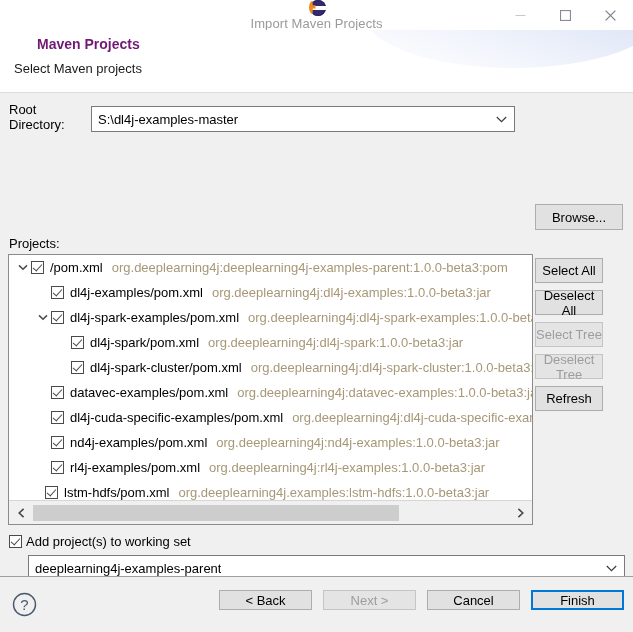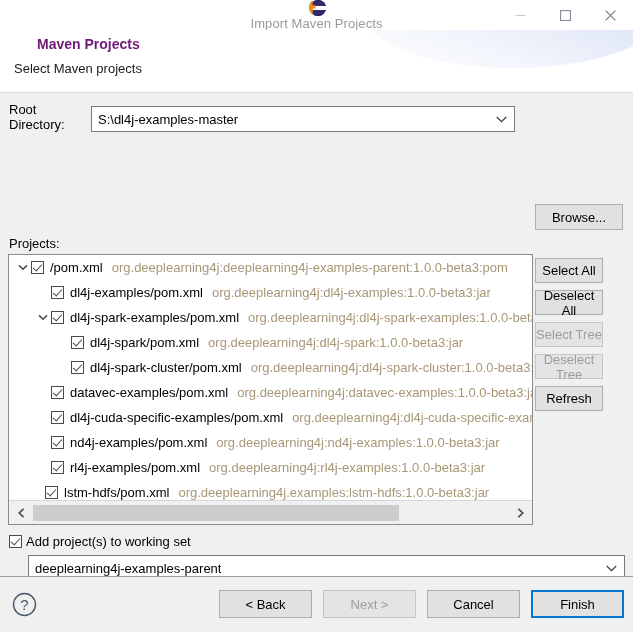--- a/index.html
+++ b/index.html
@@ -327,21 +327,21 @@
     left: 11px; top: 14px;
     width: 27px; height: 27px;
     display: flex; align-items: center; justify-content: center;
   }
   .nav-btns {
     position: absolute;
     right: 9px; top: 13px;
     display: flex;
     gap: 11px;
   }
-  .nav-btns .btn { width: 93px; height: 28px; text-align: center; }
+  .nav-btns .btn { width: 93px; height: 20px; text-align: center; }
   .btn.default-btn {
     border: 2px solid #0078d7;
     background: #e1e1e1;
   }
 </style>
 </head>
 <body>
 
 <div class="titlebar">
   <div class="app-icon"></div>

